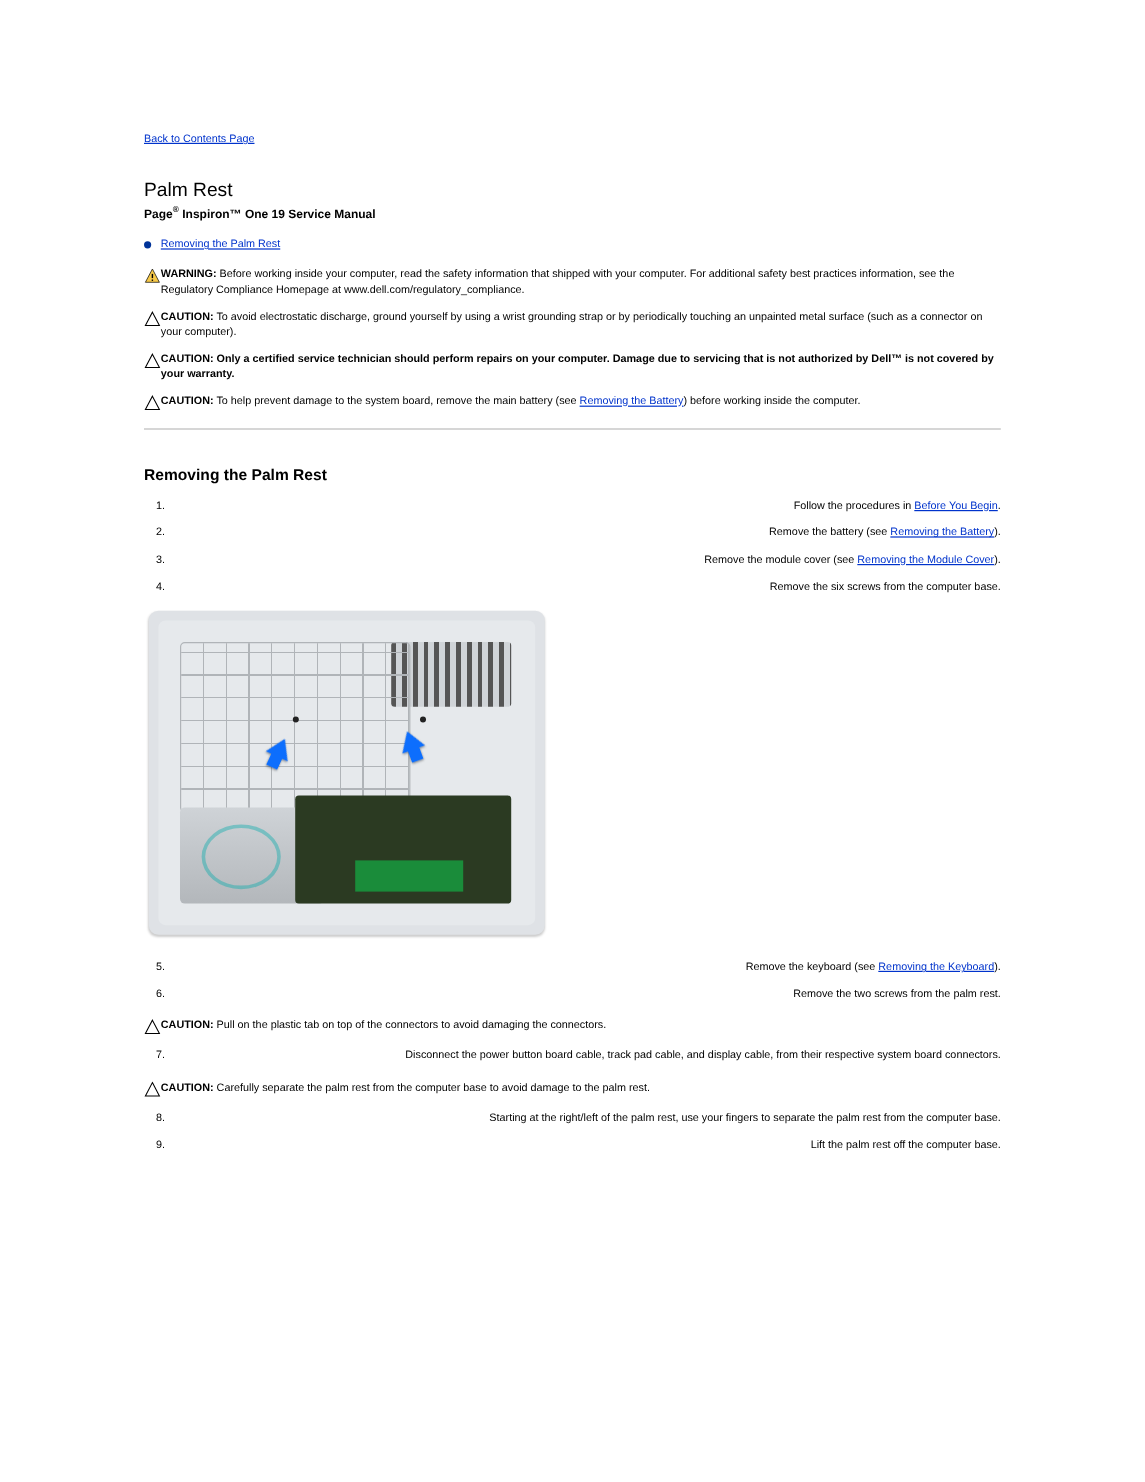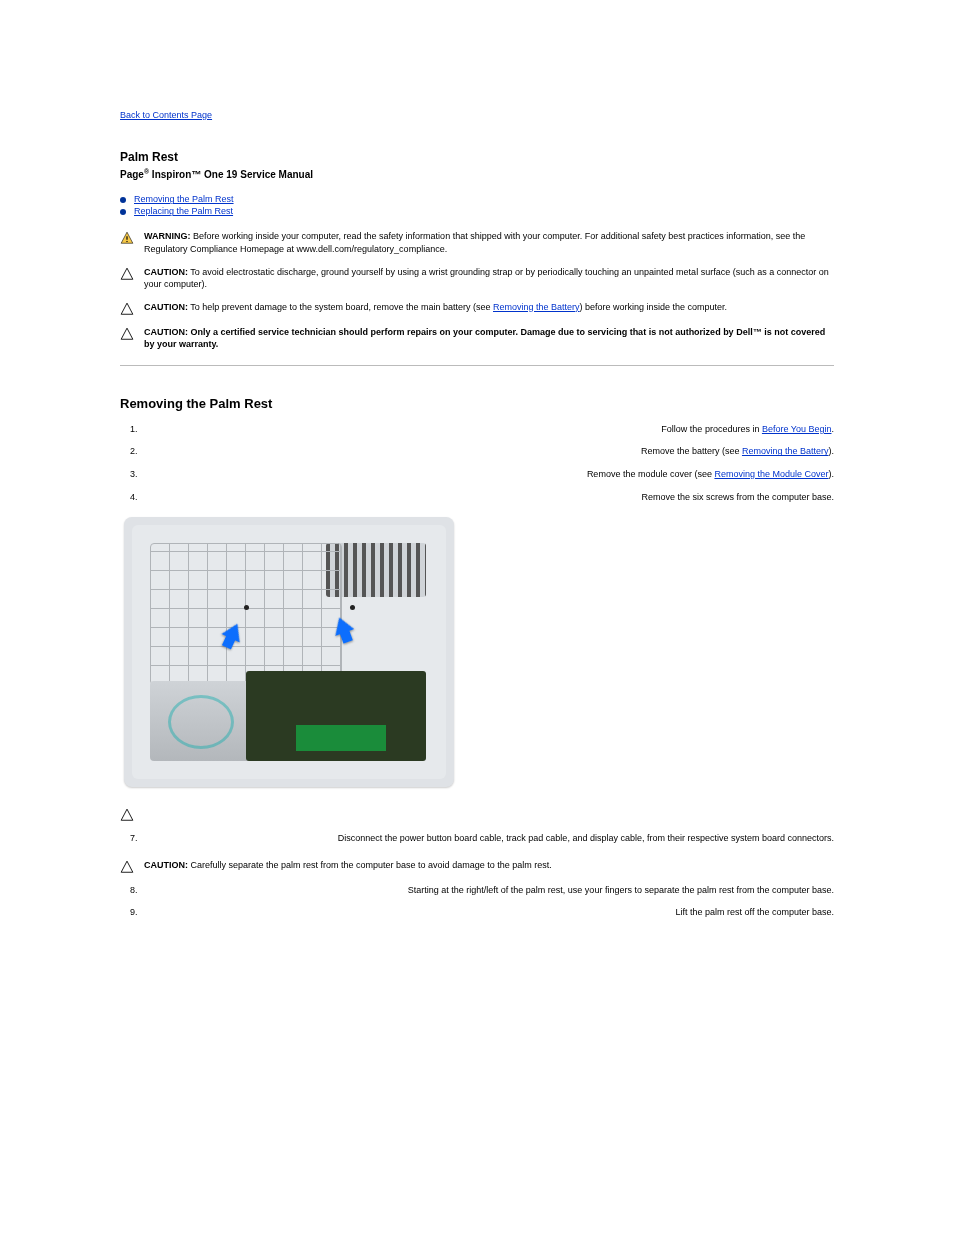--- a/index.html
+++ b/index.html
@@ -21,33 +21,33 @@
   a.link {
     color: #0033cc;
     text-decoration: underline;
   }
   .back-link {
     color: #0033cc;
     text-decoration: underline;
     font-size: 9px;
   }
   h1.doc-title {
-    font-size: 12px;
-    font-weight: bold;
+    font-size: 16px;
+    font-weight: normal;
     margin: 30px 0 4px 0;
   }
   .doc-subtitle { font-size: 10px; font-weight: bold; margin-bottom: 14px; }
   .sup { font-size: 7px; vertical-align: super; }
   .bullets { margin: 0 0 14px 0; padding: 0; list-style: none; }
   .bullets li { padding-left: 14px; position: relative; margin-bottom: 2px; }
   .bullets li::before {
     content: ""; position: absolute; left: 0; top: 3px; width: 6px; height: 6px;
     border-radius: 50%; background: #003399;
   }
-  .note-row { display: flex; align-items: flex-start; gap: 10px; margin-bottom: 10px; }
+  .note-row { display: flex; align-items: flex-start; margin-bottom: 10px; }
   .note-body { flex: 1; font-size: 9px; line-height: 1.4; }
   .tri { width: 14px; height: 14px; flex: 0 0 14px; margin-top: 1px; }
   .hr-thin { border: 0; border-top: 1px solid #bbb; margin: 14px 0; }
   h2.section-h { font-size: 13px; font-weight: bold; margin: 30px 0 12px 0; }
   ol.steps { margin: 0 0 14px 0; padding-left: 20px; text-align: right; }
   ol.steps li { margin-bottom: 10px; line-height: 1.4; }
   .figure-frame {
     width: 330px;
     height: 270px;
     background: #dfe2e6;
@@ -82,21 +82,20 @@
 
   <a class="back-link">Back to Contents Page</a>
 
   <h1 class="doc-title">Palm Rest</h1>
   <div class="doc-subtitle">
     <span>Page</span><span class="sup">®</span><span> Inspiron™ One 19 Service Manual</span>
   </div>
 
   <ul class="bullets">
     <li><a class="link">Removing the Palm Rest</a></li>
-    <li><a class="link">Replacing the Palm Rest</a></li>
   </ul>
 
   <div class="note-row">
     <svg class="tri" viewBox="0 0 24 24">
         <path d="M12 2 L22 21 L2 21 Z" fill="#f7c948" stroke="#000" stroke-width="1"></path>
         <rect x="11" y="9" width="2" height="6" fill="#000"></rect>
         <rect x="11" y="17" width="2" height="2" fill="#000"></rect>
       </svg>
     <div class="note-body"><b>WARNING:</b><span> Before working inside your computer, read the safety information that shipped with your computer. For additional safety best practices information, see the Regulatory Compliance Homepage at www.dell.com/regulatory_compliance.</span></div>
   </div>
@@ -105,28 +104,28 @@
     <svg class="tri" viewBox="0 0 24 24">
         <path d="M12 2 L22 21 L2 21 Z" fill="none" stroke="#000" stroke-width="1.5"></path>
       </svg>
     <div class="note-body"><b>CAUTION:</b><span> To avoid electrostatic discharge, ground yourself by using a wrist grounding strap or by periodically touching an unpainted metal surface (such as a connector on your computer).</span></div>
   </div>
 
   <div class="note-row">
     <svg class="tri" viewBox="0 0 24 24">
         <path d="M12 2 L22 21 L2 21 Z" fill="none" stroke="#000" stroke-width="1.5"></path>
       </svg>
-    <div class="note-body"><b>CAUTION:</b><span> To help prevent damage to the system board, remove the main battery (see </span><a class="link">Removing the Battery</a><span>) before working inside the computer.</span></div>
+    <div class="note-body"><b>CAUTION:</b><b> Only a certified service technician should perform repairs on your computer. Damage due to servicing that is not authorized by Dell™</b><b> is not covered by your warranty.</b></div>
   </div>
 
   <div class="note-row">
     <svg class="tri" viewBox="0 0 24 24">
         <path d="M12 2 L22 21 L2 21 Z" fill="none" stroke="#000" stroke-width="1.5"></path>
       </svg>
-    <div class="note-body"><b>CAUTION:</b><b> Only a certified service technician should perform repairs on your computer. Damage due to servicing that is not authorized by Dell™</b><b> is not covered by your warranty.</b></div>
+    <div class="note-body"><b>CAUTION:</b><span> To help prevent damage to the system board, remove the main battery (see </span><a class="link">Removing the Battery</a><span>) before working inside the computer.</span></div>
   </div>
 
   <hr class="hr-thin">
 
   <h2 class="section-h">Removing the Palm Rest</h2>
 
   <ol class="steps">
     <li><span>Follow the procedures in </span><a class="link">Before You Begin</a><span>.</span></li>
     <li><span>Remove the battery (see </span><a class="link">Removing the Battery</a><span>).</span></li>
     <li><span>Remove the module cover (see </span><a class="link">Removing the Module Cover</a><span>).</span></li>
@@ -141,25 +140,30 @@
       <div class="chipzone">
           <div class="dimm"></div>
         </div>
       <div class="screwdot sd1"></div>
       <div class="screwdot sd2"></div>
       <div class="arrow a1"></div>
       <div class="arrow a2"></div>
     </div>
   </div>
 
+  <ol class="steps" start="5">
+    <li><span>Remove the keyboard (see </span><a class="link">Removing the Keyboard</a><span>).</span></li>
+    <li>Remove the two screws from the palm rest.</li>
+  </ol>
 
   <div class="note-row">
     <svg class="tri" viewBox="0 0 24 24">
         <path d="M12 2 L22 21 L2 21 Z" fill="none" stroke="#000" stroke-width="1.5"></path>
       </svg>
+    <div class="note-body"><b>CAUTION:</b><span> Pull on the plastic tab on top of the connectors to avoid damaging the connectors.</span></div>
   </div>
 
   <ol class="steps" start="7">
     <li>Disconnect the power button board cable, track pad cable, and display cable, from their respective system board connectors.</li>
   </ol>
 
   <div class="note-row">
     <svg class="tri" viewBox="0 0 24 24">
         <path d="M12 2 L22 21 L2 21 Z" fill="none" stroke="#000" stroke-width="1.5"></path>
       </svg>

